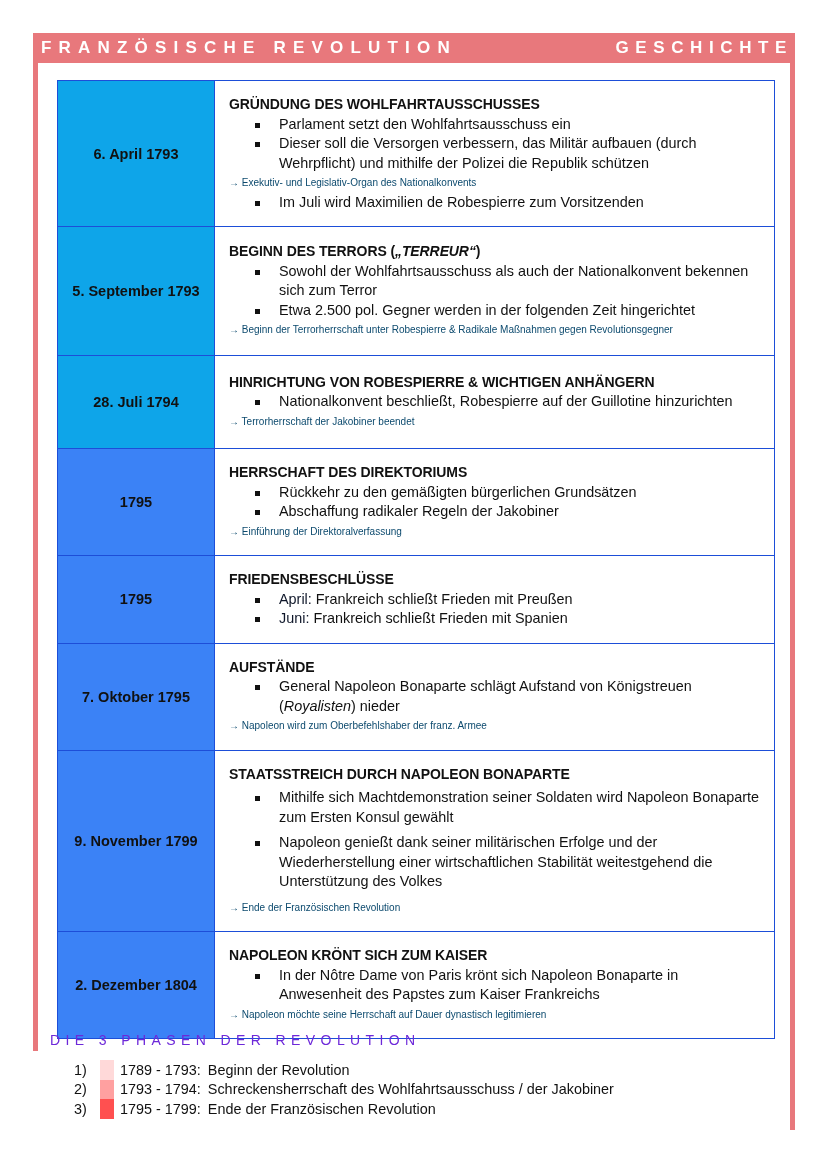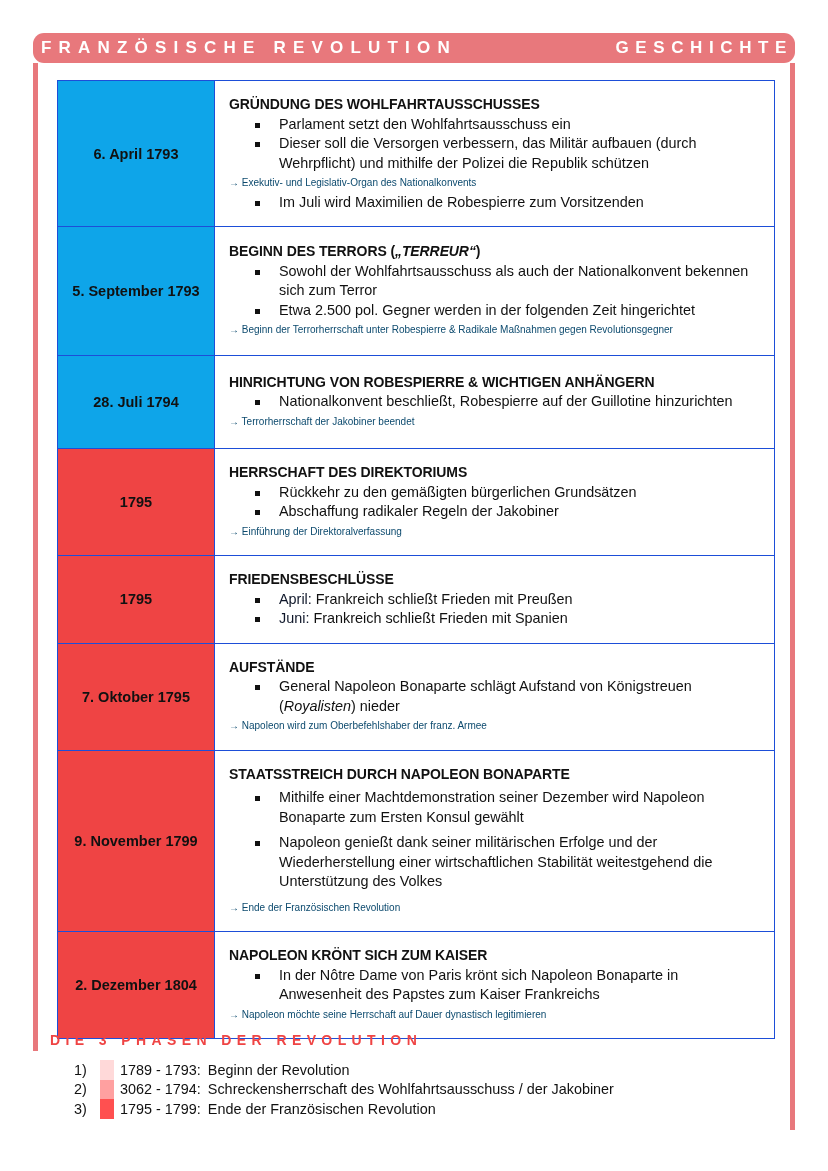--- a/index.html
+++ b/index.html
@@ -1,47 +1,47 @@
 <!DOCTYPE html>
 <html><head>
 <meta charset="utf-8">
 <style>
   html, body { margin: 0; padding: 0; background: #ffffff; }
   body { width: 828px; height: 1171px; position: relative; overflow: hidden;
          font-family: "Liberation Sans", "DejaVu Sans", sans-serif; color: #111; }
 
   .header-bar { position: absolute; left: 33px; top: 33px; width: 762px; height: 30px;
-                background: #e8787c; border-radius: 11px; }
+                background: #e8787c; }
   .header-title, .header-subject { position: absolute; top: 6px; color: #ffffff; font-weight: bold;
                 font-size: 17px; letter-spacing: 7.2px; line-height: 18px; }
   .header-title { left: 8px; }
   .header-subject { right: 2px; letter-spacing: 6.6px; }
 
   .frame-left { position: absolute; left: 33px; top: 63px; width: 5px; height: 988px; background: #e8787c; }
   .frame-right { position: absolute; left: 790px; top: 63px; width: 5px; height: 1067px; background: #e8787c; }
 
   table.timeline { position: absolute; left: 57px; top: 80px; width: 718px;
                    border-collapse: collapse; table-layout: fixed; }
   table.timeline td { border: 1px solid #1d4ed8; vertical-align: middle; padding: 14px; }
   td.date { width: 128px; text-align: center; font-weight: bold; font-size: 14.5px; line-height: 18px; color: #111; }
   td.date.p1 { background: #0ea5e9; }
-  td.date.p2 { background: #ef4444; }
+  td.date.p2 { background: #3b82f6; }
   td.content { padding: 8px 6px 3px 6px; font-size: 14.4px; line-height: 19.5px; vertical-align: top; }
   .ev-title { font-weight: bold; font-size: 14px; letter-spacing: -0.1px; }
   .ev-title i { font-style: italic; }
   ul.bullets { list-style: none; margin: 0; padding: 0; }
   ul.bullets li { position: relative; padding-left: 50px; }
   ul.bullets li::before { content: ""; position: absolute; left: 26px; top: 8px; width: 5px; height: 5px; background: #111; }
   ul.bullets.spaced li { margin: 4px 0 6px 0; }
   .result { color: #0c4a6e; font-weight: normal; font-size: 10px; }
   .result.spaced { margin-top: 6px; }
   .red-label { color: #0f172a; }
 
   .phases { position: absolute; left: 50px; top: 1032px; width: 740px; }
-  .phases-title { font-weight: bold; font-size: 14px; letter-spacing: 5.4px; color: #ef4444; }
+  .phases-title { font-weight: normal; font-size: 14px; letter-spacing: 5.4px; color: #6d28d9; }
   .phase-list { margin-top: 12px; margin-left: 24px; }
   .phase-row { display: flex; align-items: center; height: 19.5px; font-size: 14.4px; }
   .phase-num { width: 26px; }
   .swatch { width: 14px; height: 19.5px; margin-right: 6px; }
   .phase-range { margin-right: 7px; }
 </style>
 </head>
 <body>
 
 <div class="header-bar">
@@ -125,21 +125,21 @@
       <div class="result">→ Napoleon wird zum Oberbefehlshaber der franz. Armee</div>
     </td>
   </tr>
 
 
   <tr style="height:175px;">
     <td class="date p2">9. November 1799</td>
     <td class="content">
       <div class="ev-title">STAATSSTREICH DURCH NAPOLEON BONAPARTE</div>
       <ul class="bullets spaced">
-        <li>Mithilfe einer Machtdemonstration seiner Dezember wird Napoleon Bonaparte zum Ersten Konsul gewählt</li>
+        <li>Mithilfe sich Machtdemonstration seiner Soldaten wird Napoleon Bonaparte zum Ersten Konsul gewählt</li>
         <li>Napoleon genießt dank seiner militärischen Erfolge und der Wiederherstellung einer wirtschaftlichen Stabilität weitestgehend die Unterstützung des Volkes</li>
       </ul>
       <div class="result spaced">→ Ende der Französischen Revolution</div>
     </td>
   </tr>
 
   <tr style="height:90px;">
     <td class="date p2">2. Dezember 1804</td>
     <td class="content">
       <div class="ev-title">NAPOLEON KRÖNT SICH ZUM KAISER</div>
@@ -157,21 +157,21 @@
   <div class="phase-list">
     <div class="phase-row">
       <span class="phase-num">1)</span>
       <span class="swatch" style="background:#ffd9d9;"></span>
       <span class="phase-range">1789 - 1793:</span>
       <span>Beginn der Revolution</span>
     </div>
     <div class="phase-row">
       <span class="phase-num">2)</span>
       <span class="swatch" style="background:#ffa0a0;"></span>
-      <span class="phase-range">3062 - 1794:</span>
+      <span class="phase-range">1793 - 1794:</span>
       <span>Schreckensherrschaft des Wohlfahrtsausschuss / der Jakobiner</span>
     </div>
     <div class="phase-row">
       <span class="phase-num">3)</span>
       <span class="swatch" style="background:#ff5050;"></span>
       <span class="phase-range">1795 - 1799:</span>
       <span>Ende der Französischen Revolution</span>
     </div>
   </div>
 </div>

